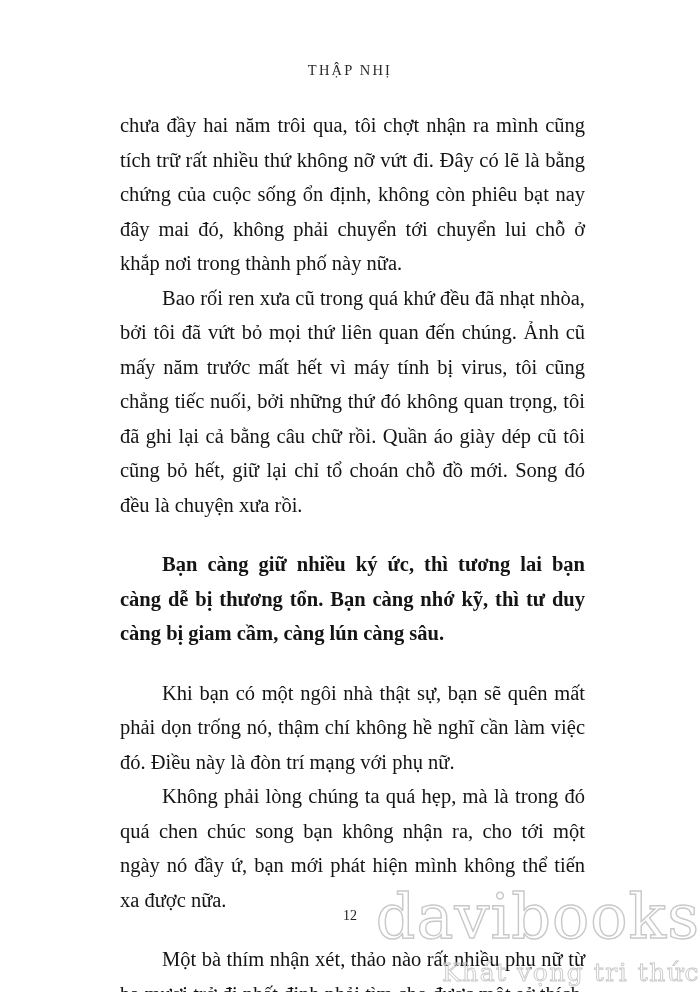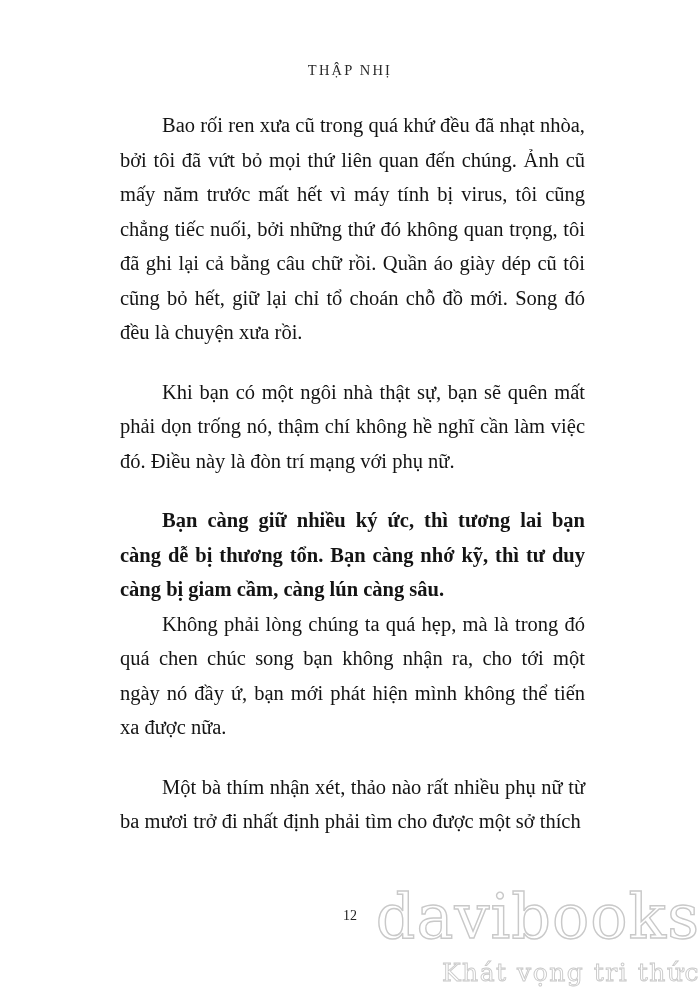--- a/index.html
+++ b/index.html
@@ -103,23 +103,24 @@
   }
 </style>
 </head>
 <body>
 
 <div class="page">
 
   <div class="running-head">THẬP NHỊ</div>
 
   <div class="text-block">
+    <p class="no-indent">chưa đầy hai năm trôi qua, tôi chợt nhận ra mình cũng tích trữ rất nhiều thứ không nỡ vứt đi. Đây có lẽ là bằng chứng của cuộc sống ổn định, không còn phiêu bạt nay đây mai đó, không phải chuyển tới chuyển lui chỗ ở khắp nơi trong thành phố này nữa.</p>
     <p>Bao rối ren xưa cũ trong quá khứ đều đã nhạt nhòa, bởi tôi đã vứt bỏ mọi thứ liên quan đến chúng. Ảnh cũ mấy năm trước mất hết vì máy tính bị virus, tôi cũng chẳng tiếc nuối, bởi những thứ đó không quan trọng, tôi đã ghi lại cả bằng câu chữ rồi. Quần áo giày dép cũ tôi cũng bỏ hết, giữ lại chỉ tổ choán chỗ đồ mới. Song đó đều là chuyện xưa rồi.</p>
+    <p class="spaced bold">Bạn càng giữ nhiều ký ức, thì tương lai bạn càng dễ bị thương tổn. Bạn càng nhớ kỹ, thì tư duy càng bị giam cầm, càng lún càng sâu.</p>
     <p class="spaced">Khi bạn có một ngôi nhà thật sự, bạn sẽ quên mất phải dọn trống nó, thậm chí không hề nghĩ cần làm việc đó. Điều này là đòn trí mạng với phụ nữ.</p>
-    <p class="spaced bold">Bạn càng giữ nhiều ký ức, thì tương lai bạn càng dễ bị thương tổn. Bạn càng nhớ kỹ, thì tư duy càng bị giam cầm, càng lún càng sâu.</p>
     <p>Không phải lòng chúng ta quá hẹp, mà là trong đó quá chen chúc song bạn không nhận ra, cho tới một ngày nó đầy ứ, bạn mới phát hiện mình không thể tiến xa được nữa.</p>
     <p class="spaced">Một bà thím nhận xét, thảo nào rất nhiều phụ nữ từ ba mươi trở đi nhất định phải tìm cho được một sở thích</p>
   </div>
 
   <div class="folio">12</div>
 
   <div class="watermark">
     <div class="wm-main">davibooks</div>
     <div class="wm-sub">Khát vọng tri thức</div>
   </div>

